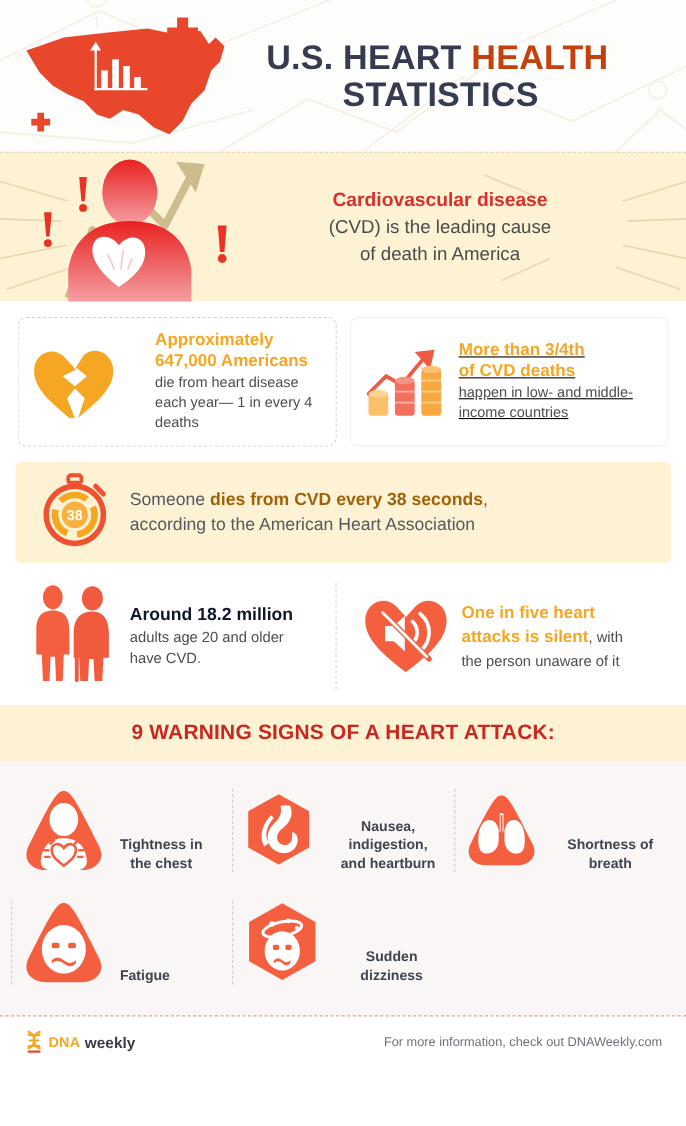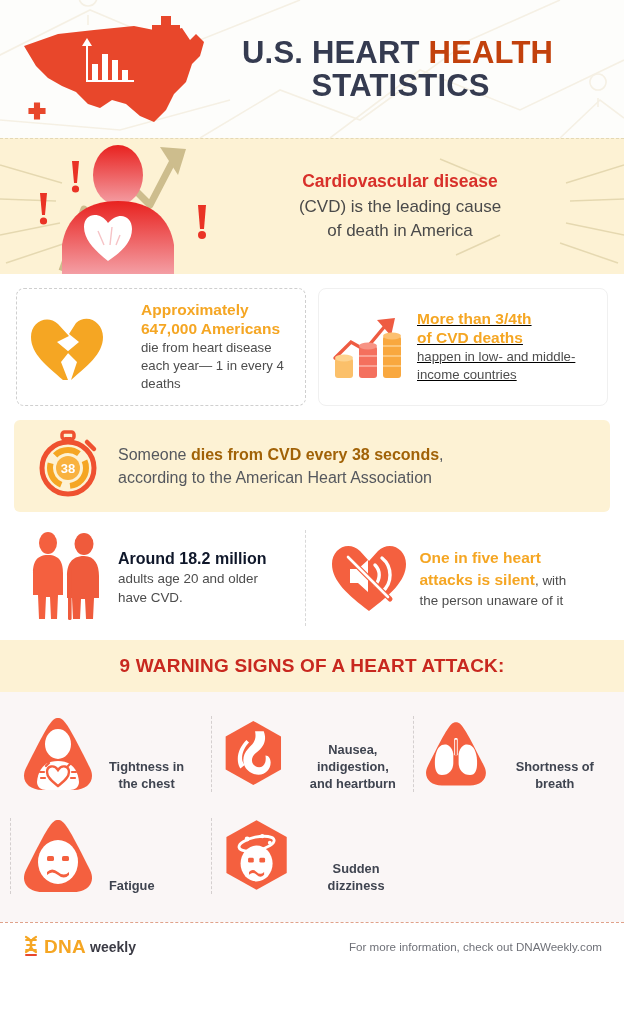--- a/index.html
+++ b/index.html
@@ -98,21 +98,21 @@
     font-size: 12.8px; font-weight: bold; color: #3f4450; text-align: center; line-height: 1.35;
   }
 
   
   .footer {
     border-top: 1px dashed #e0a28a;
     height: 48px; display: flex; align-items: center; justify-content: space-between;
     padding: 0 22px; background: #fff;
   }
   .logo { display: flex; align-items: center; gap: 4px; }
-  .logo-dna { color: #f5a623; font-weight: bold; font-size: 19px; letter-spacing: .3px; }
+  .logo-dna { color: #f5a623; font-weight: bold; font-size: 13px; letter-spacing: .3px; }
   .logo-weekly { color: #3b3b45; font-weight: bold; font-size: 14px; }
   .footer-note { font-size: 11.6px; color: #6f7178; }
 </style>
 </head>
 <body>
 
 <div class="page">
 
   <div class="header">
     <svg class="header-lines" width="624" height="138" viewBox="0 0 624 138">

